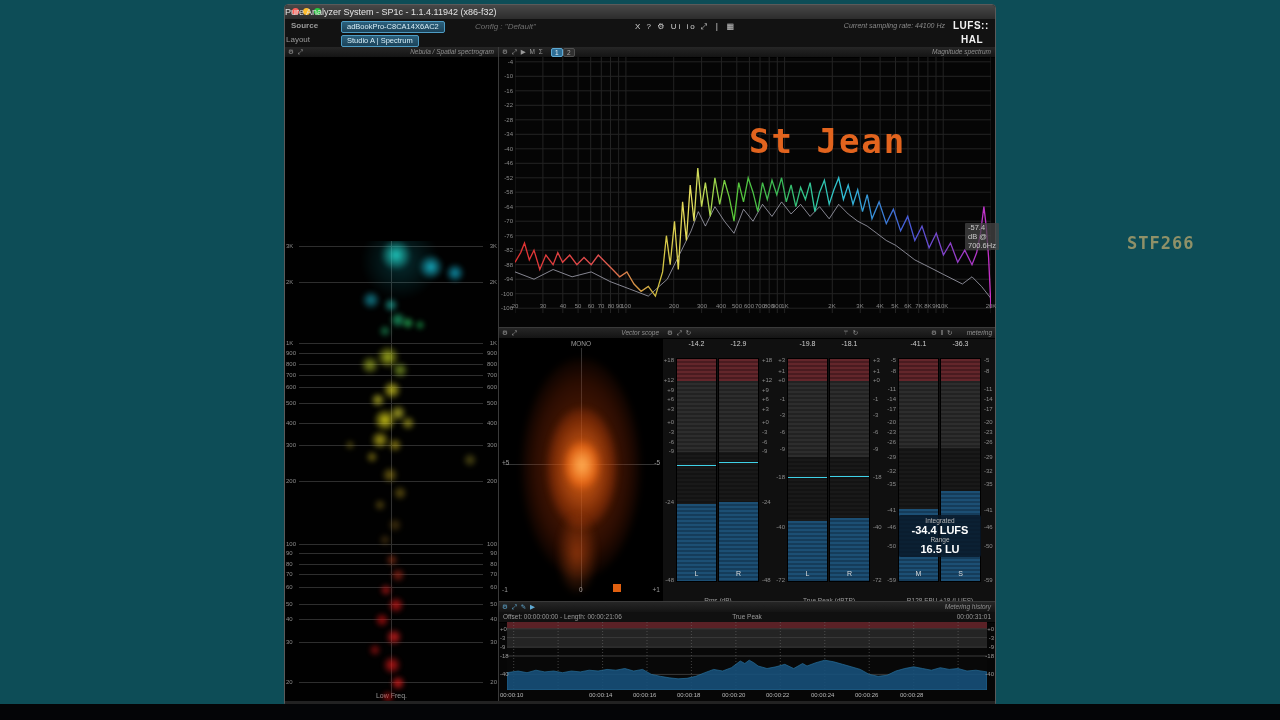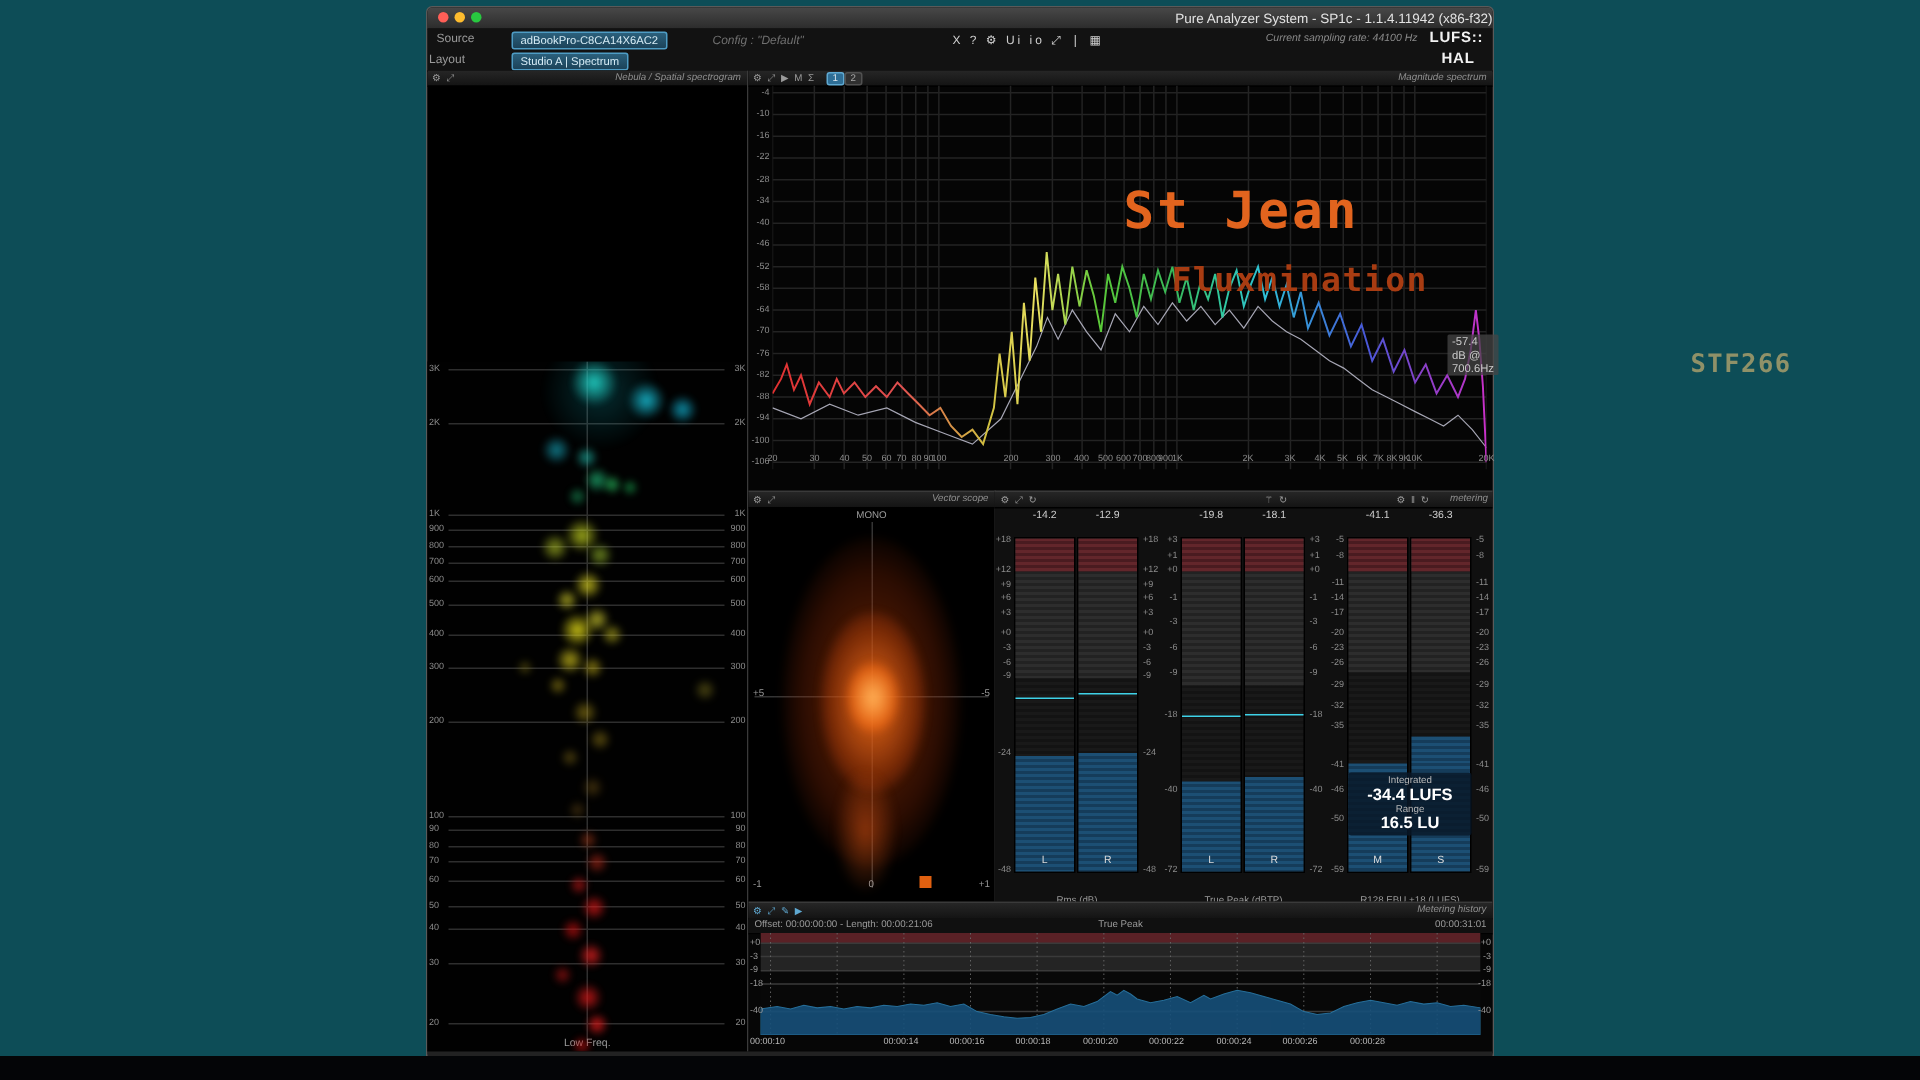--- a/index.html
+++ b/index.html
@@ -6,21 +6,21 @@
   body{width:1280px;height:720px;background:#0d4d57;position:relative;overflow:hidden;
        font-family:"Liberation Sans",sans-serif;-webkit-font-smoothing:antialiased;}
   .abs{position:absolute;}
   #letterbox-bottom{left:0;top:704px;width:1280px;height:16px;background:#040507;}
   #app-window{left:284px;top:4px;width:712px;height:700px;background:#0a0a0a;
       border:1px solid #5a5a5a;border-radius:4px 4px 0 0;box-sizing:border-box;}
   
   #titlebar{left:0;top:0;width:710px;height:14px;background:linear-gradient(#484848,#2c2c2c);
       border-radius:3px 3px 0 0;border-bottom:1px solid #111;}
   .tl{width:7px;height:7px;border-radius:50%;top:3px;}
-  #titlebar-title{width:100%;text-align:right;top:2px;font-size:9px;color:#e3e3e3;}
+  #titlebar-title{width:100%;text-align:left;top:2px;font-size:9px;color:#e3e3e3;}
   
   #toolbar{left:0;top:14px;width:710px;height:28px;background:#121212;border-bottom:1px solid #000;}
   .tb-label{font-size:8px;color:#9a9a9a;}
   .tb-btn{font-size:7.5px;color:#d6ecf6;background:linear-gradient(#2b607c,#1c4359);
       border:1px solid #4e9cc4;border-radius:2px;padding:0 5px;height:10px;line-height:10px;}
   .tb-config{font-size:8px;color:#6f6f6f;font-style:italic;}
   .tb-icons{font-size:8px;color:#cfcfcf;letter-spacing:2px;}
   .tb-rate{font-size:7px;color:#8a8a8a;font-style:italic;}
   .brand{color:#f2f2f2;font-weight:bold;font-size:10px;letter-spacing:0.5px;}
   
@@ -94,21 +94,21 @@
 <div id="app-window" class="abs">
 
   <div id="titlebar" class="abs">
     <div class="tl abs" style="left:7px;background:#ff5f57;"></div>
     <div class="tl abs" style="left:18px;background:#febc2e;"></div>
     <div class="tl abs" style="left:29px;background:#28c840;"></div>
     <div id="titlebar-title" class="abs">Pure Analyzer System - SP1c - 1.1.4.11942 (x86-f32)</div>
   </div>
 
   <div id="toolbar" class="abs">
-    <div class="tb-label abs" style="left:6px;top:2px;">Source</div>
+    <div class="tb-label abs" style="left:6px;top:2px;font-weight:bold;">Source</div>
     <div class="tb-btn abs" style="left:56px;top:2px;">adBookPro-C8CA14X6AC2</div>
     <div class="tb-config abs" style="left:190px;top:3px;">Config : "Default"</div>
     <div class="tb-icons abs" style="left:350px;top:3px;">X ? ⚙ Ui io ⤢ ❘ ▦</div>
     <div class="tb-rate abs" style="left:470px;top:3px;width:190px;text-align:right;">Current sampling rate: 44100 Hz</div>
     <div class="brand abs" style="left:668px;top:1px;">LUFS::</div>
     <div class="tb-label abs" style="left:1px;top:16px;">Layout</div>
     <div class="tb-btn abs" style="left:56px;top:16px;">Studio A | Spectrum</div>
     <div class="brand abs" style="left:676px;top:15px;">HAL</div>
   </div>
 
@@ -336,21 +336,20 @@
         <div class="tickl" style="left: 373px; width: 16px; text-align: center; top: 256px;">4K</div>
         <div class="tickl" style="left: 388px; width: 16px; text-align: center; top: 256px;">5K</div>
         <div class="tickl" style="left: 401px; width: 16px; text-align: center; top: 256px;">6K</div>
         <div class="tickl" style="left: 412px; width: 16px; text-align: center; top: 256px;">7K</div>
         <div class="tickl" style="left: 421px; width: 16px; text-align: center; top: 256px;">8K</div>
         <div class="tickl" style="left: 429px; width: 16px; text-align: center; top: 256px;">9K</div>
         <div class="tickl" style="left: 436px; width: 16px; text-align: center; top: 256px;">10K</div>
         <div class="tickl" style="left: 484px; width: 16px; text-align: center; top: 256px;">20K</div>
       </div>
     <div id="ov-title" class="abs">St Jean</div>
-    <div id="ov-sub" class="abs">Fluxmination</div>
     <div id="ov-tag" class="abs">STF266</div>
     <div id="cursor-tip" class="abs">-57.4 dB @ 700.6Hz</div>
   </div>
 
   <div id="vec-panel" class="abs">
     <div class="phead abs" style="left:0;top:0;width:164px;">
       <span class="ic" style="left:3px;">⚙ ⤢</span>
       <span class="pt" style="right:4px;">Vector scope</span>
     </div>
     <div id="vec-scope" class="abs">

